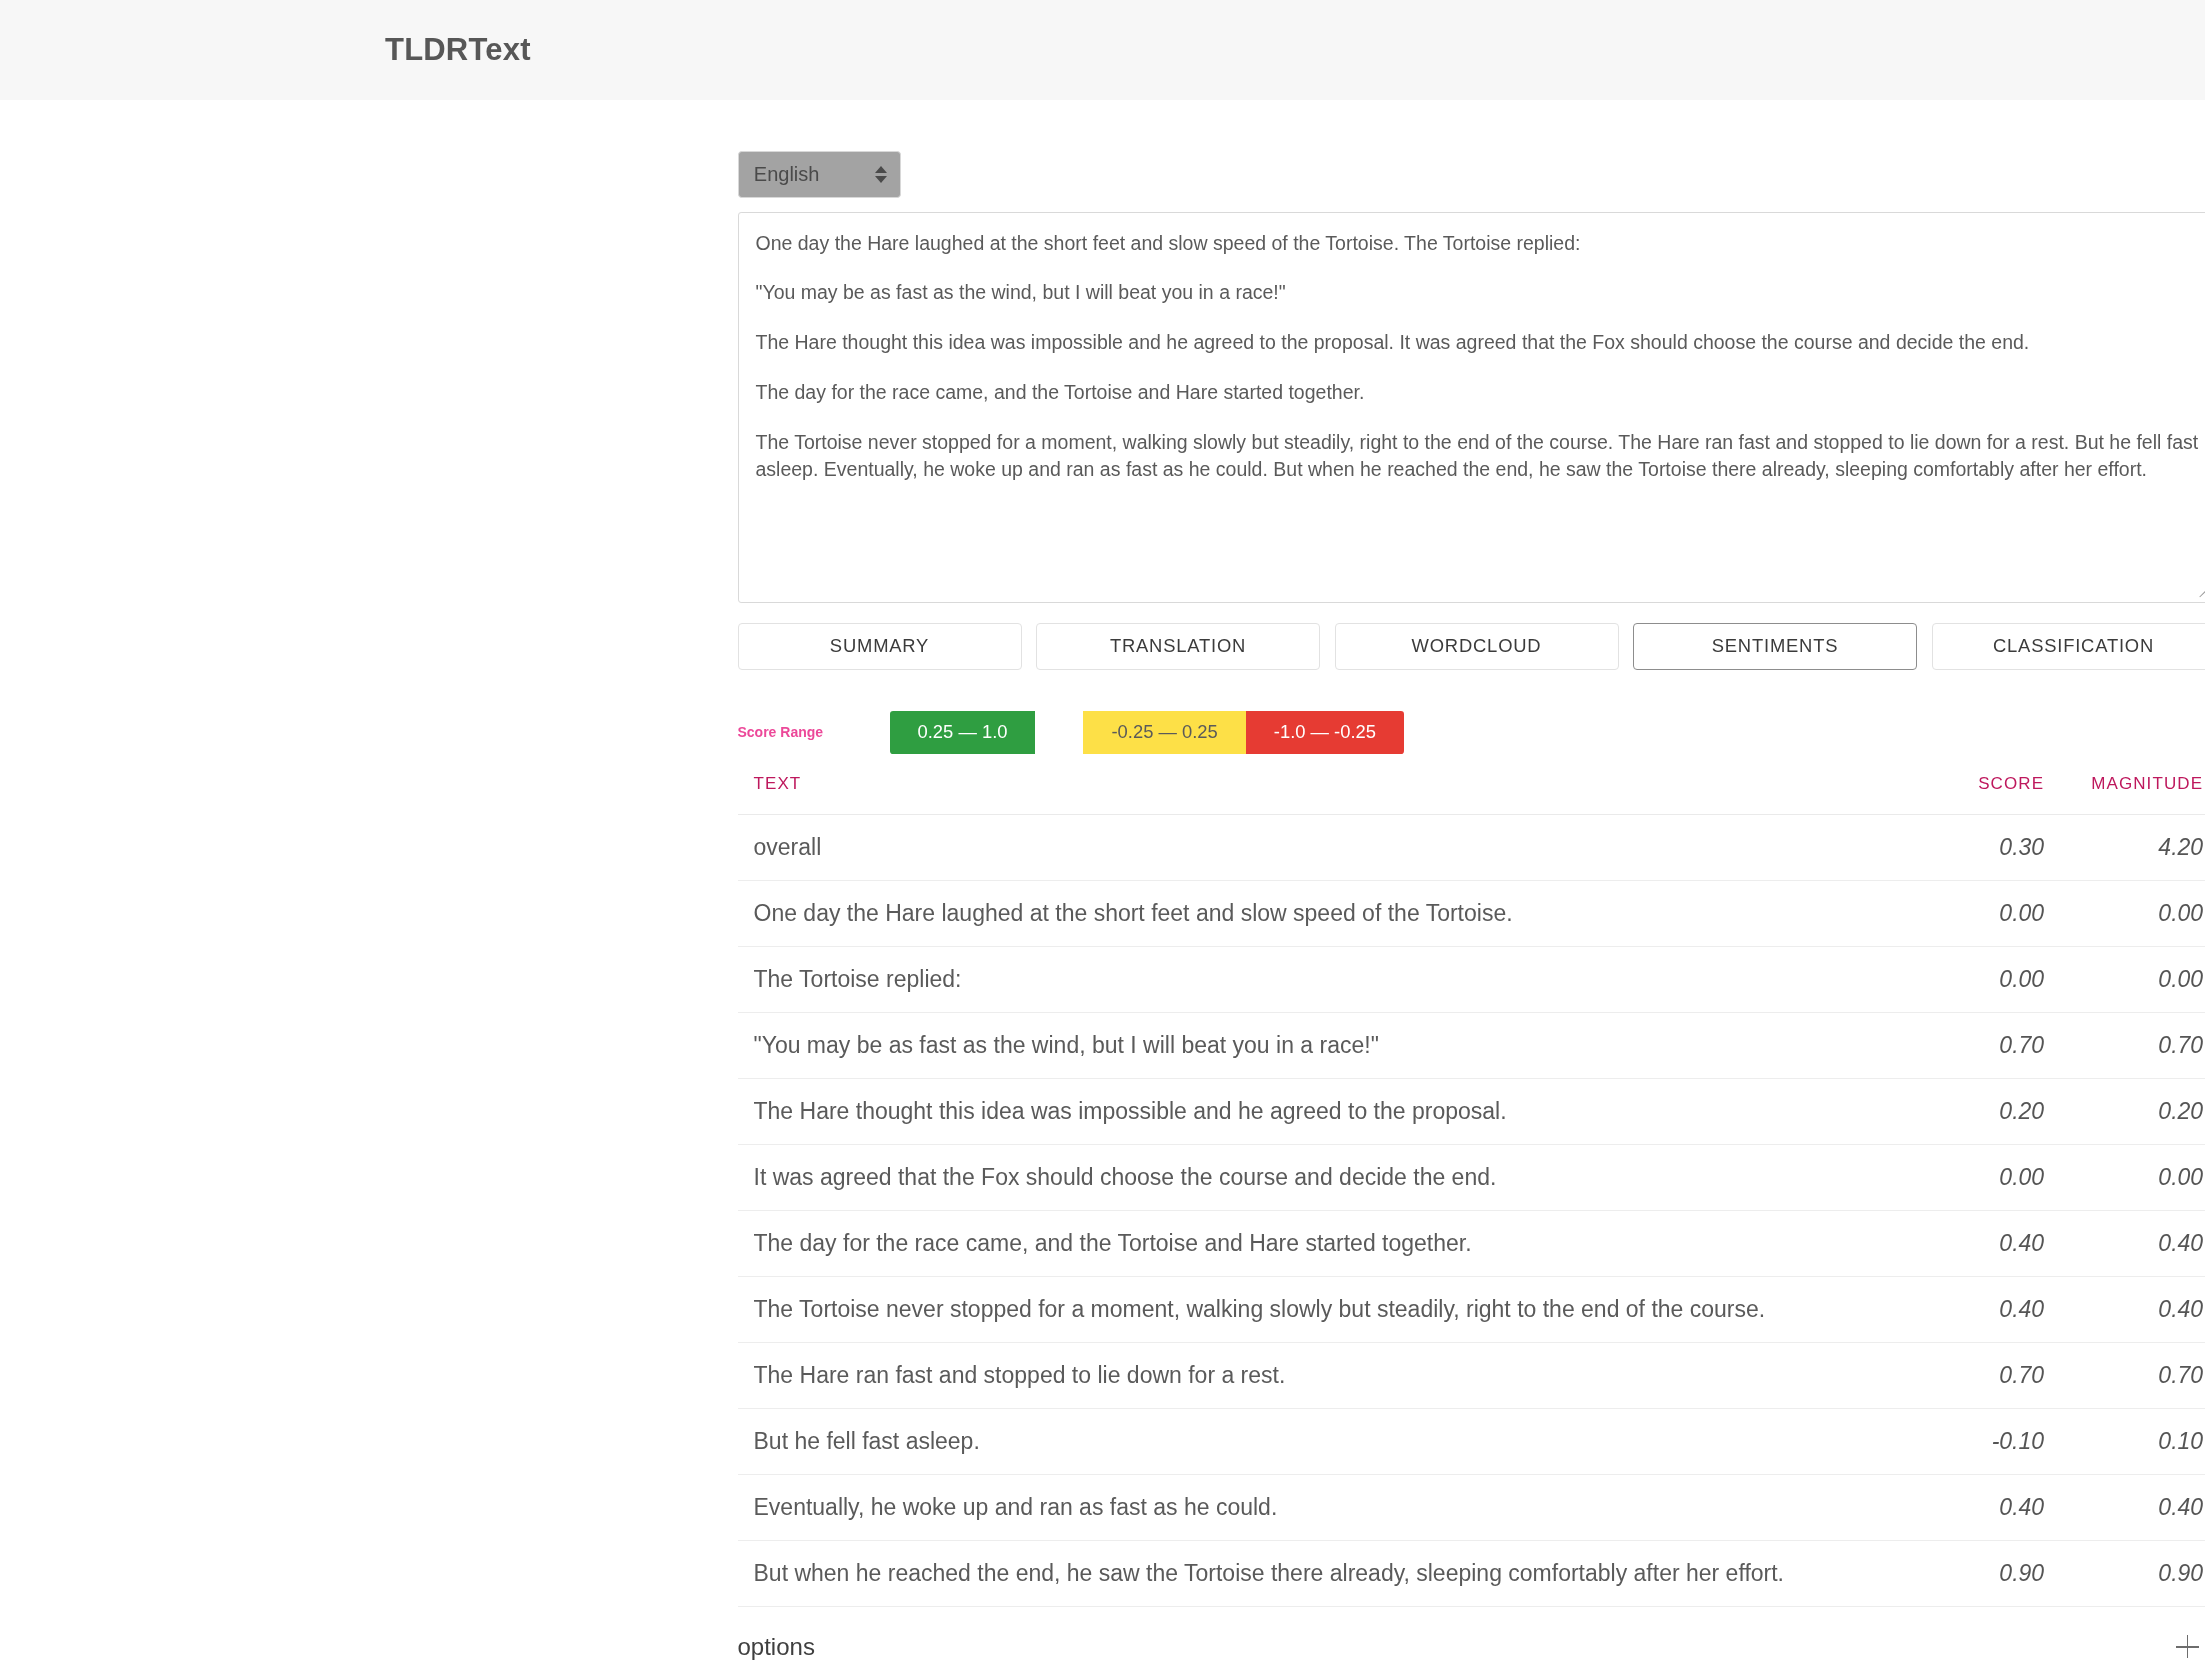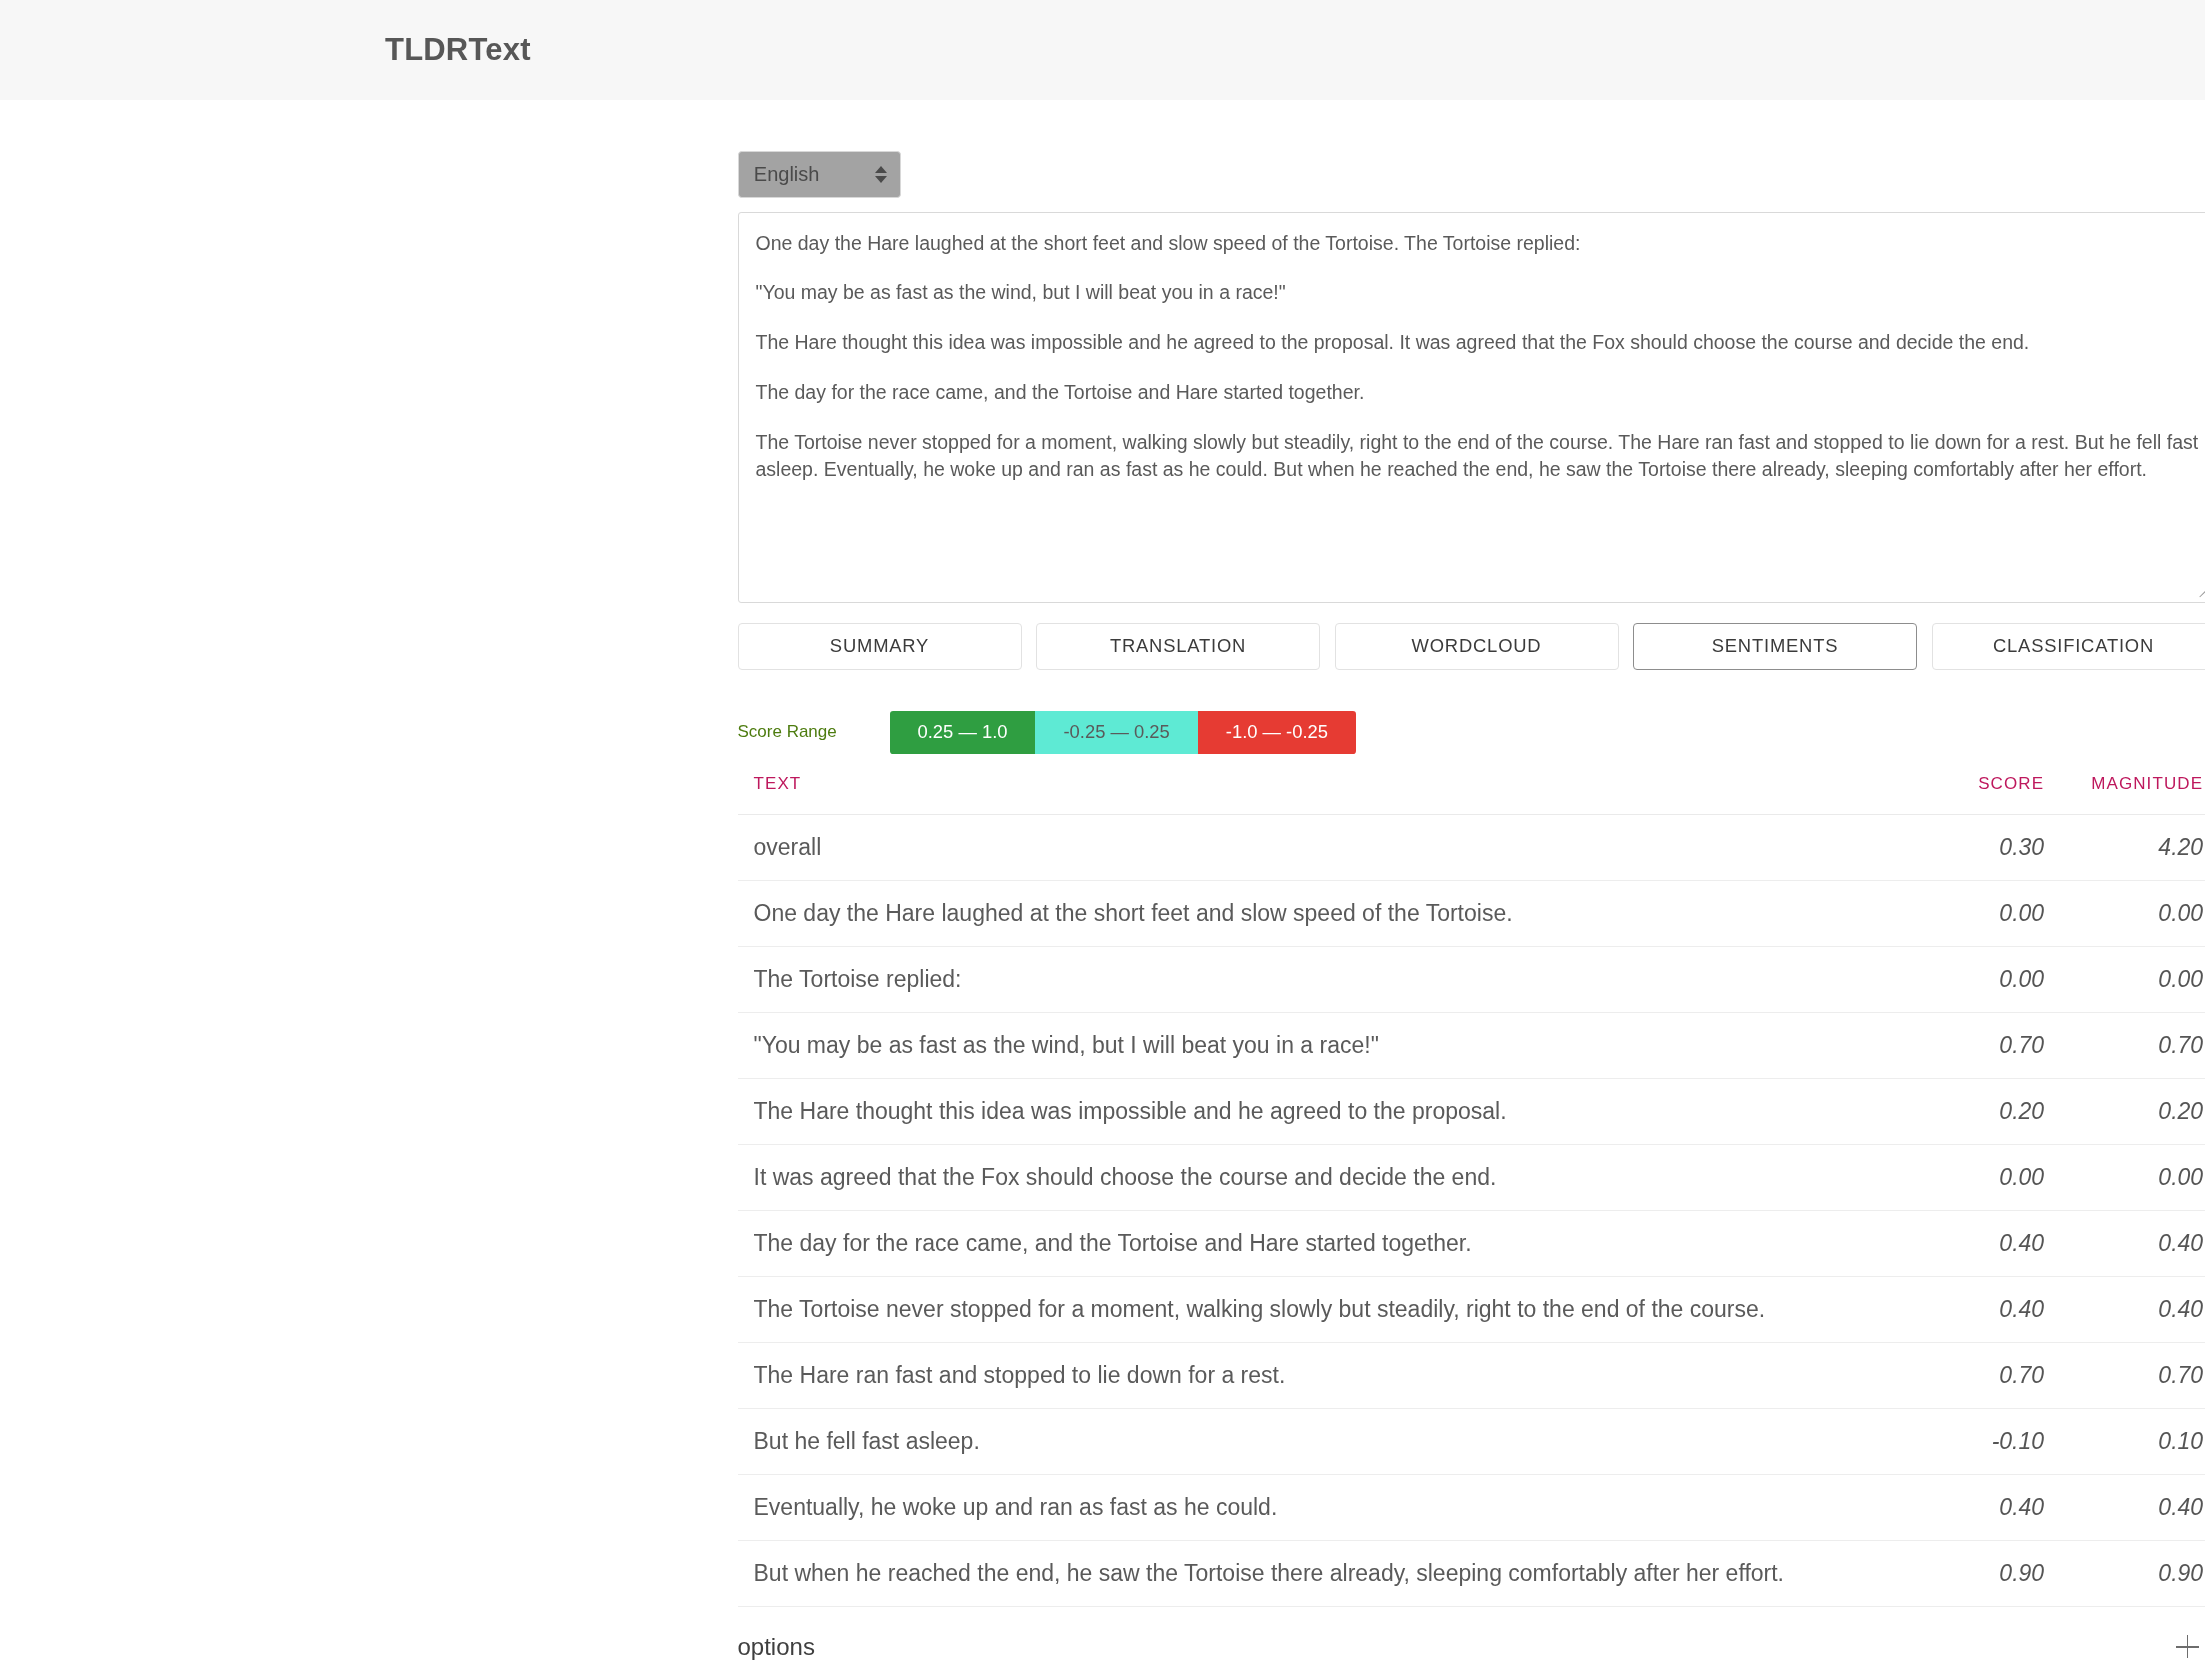--- a/index.html
+++ b/index.html
@@ -126,36 +126,36 @@
     border: 1.5px solid #8d8d8d;
   }
 
   
   .score-range {
     margin-top: 41px;
     display: flex;
     align-items: center;
   }
   .sr-label {
-    font-size: 17px;
-    font-weight: normal;
-    color: #4d7c0f;
+    font-size: 14px;
+    font-weight: bold;
+    color: #ec4899;
     width: 152px;
   }
   .sr-chips { display: flex; }
   .sr-chip {
     height: 43px;
     display: flex;
     align-items: center;
     justify-content: center;
     font-size: 18.4px;
     padding: 0 28px;
   }
   .sr-chip.green  { background: #2f9e41; color: #ffffff; min-width: 132px; border-radius: 3.1px 0 0 3.1px; }
-  .sr-chip.yellow { background: #5eead4; color: #5a5a5a; min-width: 140px; }
+  .sr-chip.yellow { background: #fde047; color: #5a5a5a; min-width: 140px; margin-left: 48px; }
   .sr-chip.red    { background: #e63b33; color: #ffffff; min-width: 139px; border-radius: 0 3.1px 3.1px 0; }
 
   
   table.sent-table {
     margin-top: 20px;
     width: 1483px;
     border-collapse: collapse;
     table-layout: fixed;
   }
   table.sent-table th {

